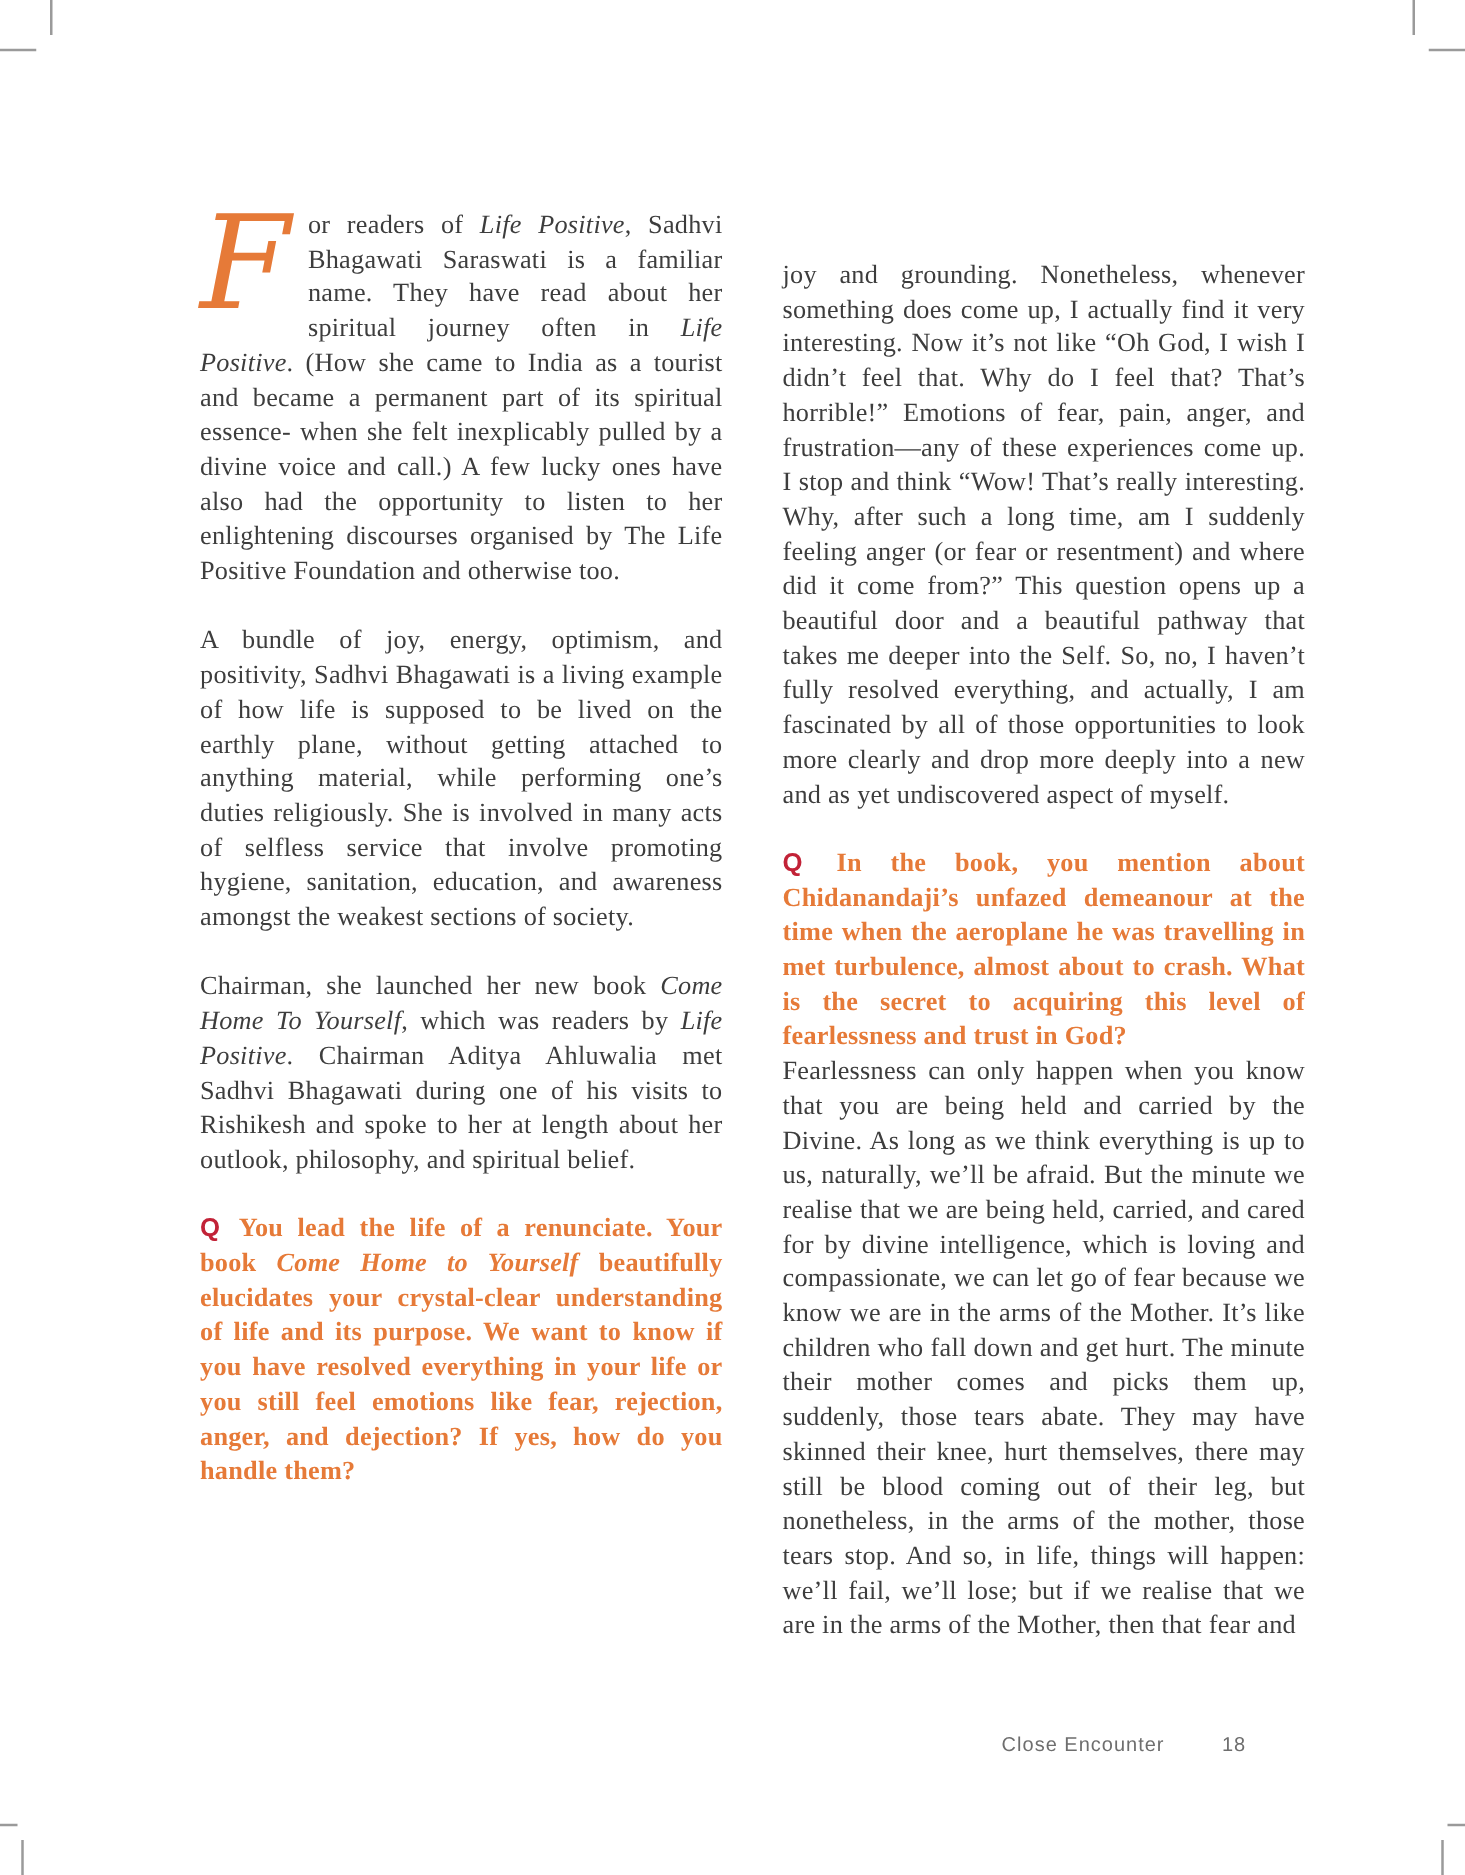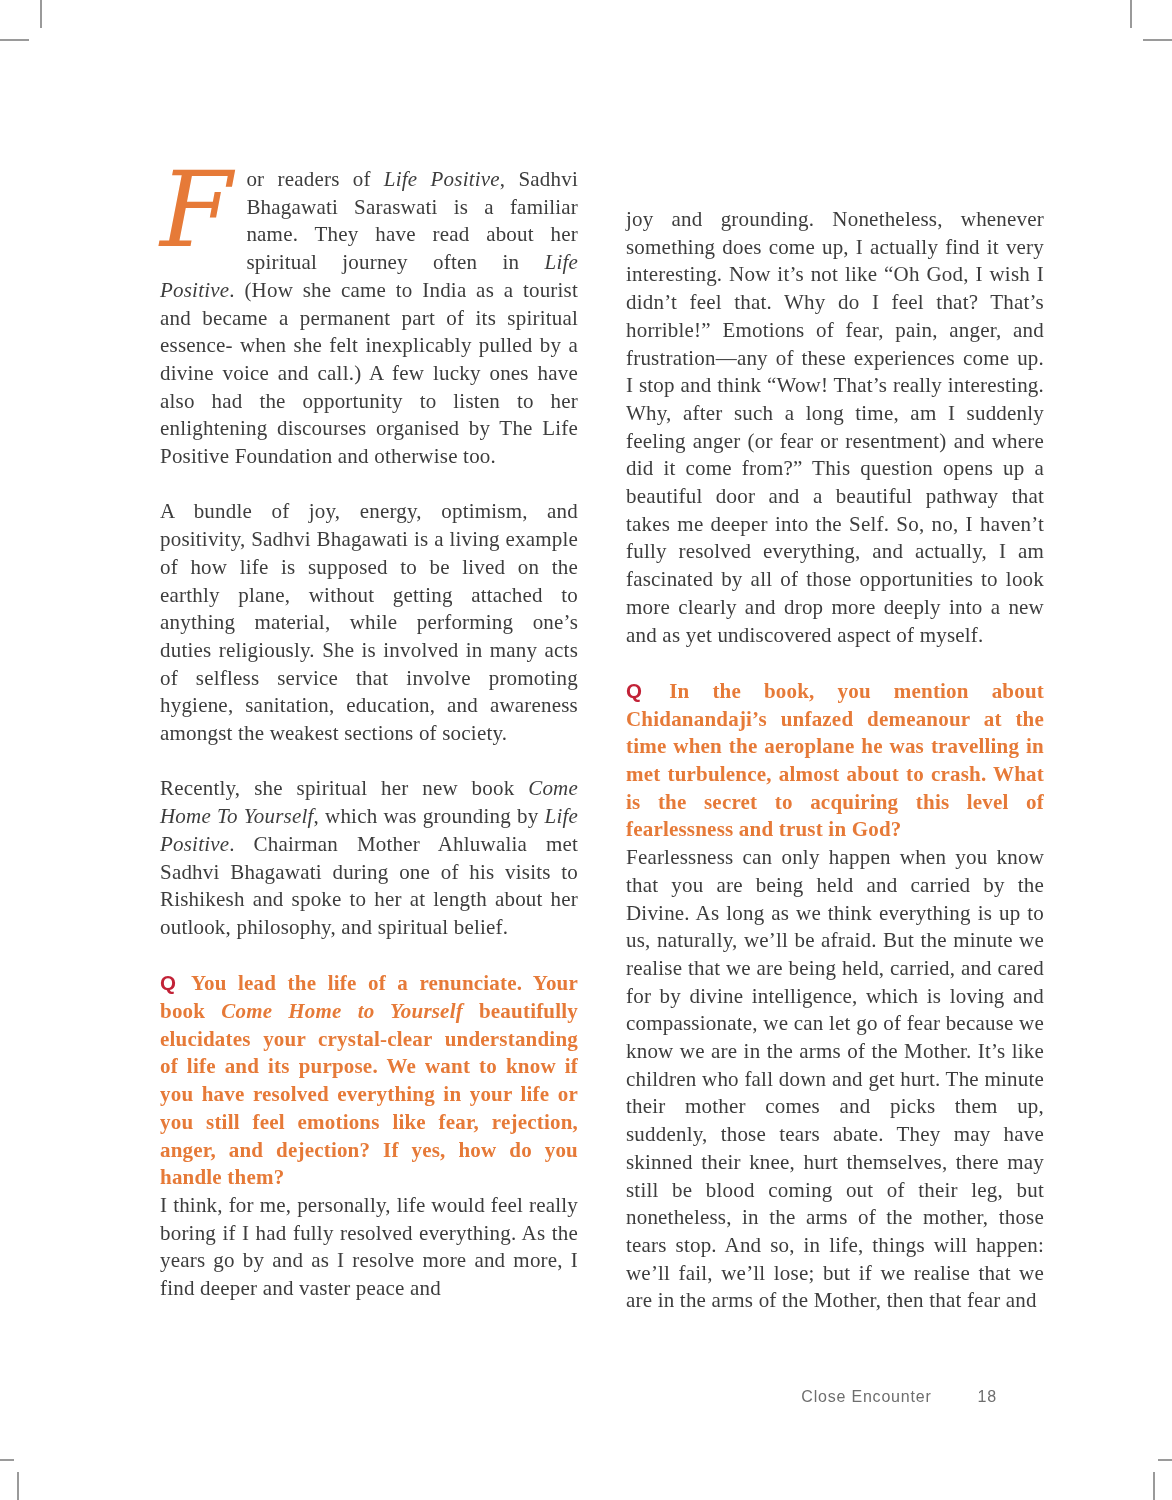--- a/index.html
+++ b/index.html
@@ -99,23 +99,22 @@
   <div class="crop tr-v"></div>
   <div class="crop tr-h"></div>
   <div class="crop bl-h"></div>
   <div class="crop bl-v"></div>
   <div class="crop br-h"></div>
   <div class="crop br-v"></div>
 
   <div class="col col-left">
       <p class="para"><span class="drop-cap">F</span><span>or readers of </span><em>Life Positive</em><span>, Sadhvi Bhagawati Saraswati is a familiar name. They have read about her spiritual journey often in </span><em>Life Positive</em><span>. (How she came to India as a tourist and became a permanent part of  its spiritual essence- when she felt inexplicably pulled by a divine voice and call.) A few lucky ones have also had the opportunity to listen to her enlightening discourses organised by The Life Positive Foundation and otherwise too.</span></p>
       <p class="para"><span>A bundle of joy, energy, optimism, and positivity, Sadhvi Bhagawati is a living example of how life is supposed to be lived on the earthly plane, without getting attached to anything material, while performing one’s duties religiously. She is involved in many acts of selfless service that involve promoting hygiene, sanitation, education, and awareness amongst the weakest sections of society.</span></p>
-      <p class="para"><span>Recently, she spiritual her new book </span><em>Come Home To Yourself</em><span>, which was grounding by </span><em>Life Positive</em><span>. Chairman Mother Ahluwalia met Sadhvi Bhagawati during one of his visits to Rishikesh and spoke to her at length about her outlook, philosophy, and spiritual belief.</span></p>
+      <p class="para"><span>Chairman, she launched her new book </span><em>Come Home To Yourself</em><span>, which was readers by </span><em>Life Positive</em><span>. Chairman Aditya Ahluwalia met Sadhvi Bhagawati during one of his visits to Rishikesh and spoke to her at length about her outlook, philosophy, and spiritual belief.</span></p>
       <p class="para question"><span class="q-glyph">Q</span> <span>You lead the life of a renunciate. Your book </span><em>Come Home to Yourself</em><span> beautifully elucidates your crystal-clear understanding of life and its purpose. We want to know if you have resolved everything in your life or you still feel emotions like fear, rejection, anger, and dejection? If yes, how do you handle them?</span></p>
-      <p class="para"><span>I think, for me, personally, life would feel really boring if I had fully resolved everything. As the years go by and as I resolve more and more, I find deeper and vaster peace and</span></p>
     </div>
   <div class="col col-right">
       <p class="para"><span>joy and grounding. Nonetheless, whenever something does come up, I actually find it very interesting. Now it’s not like “Oh God, I wish I didn’t feel that. Why do I feel that? That’s horrible!” Emotions of fear, pain, anger, and frustration—any of these experiences come up. I stop and think “Wow! That’s really interesting. Why, after such a long time, am I suddenly feeling anger (or fear or resentment) and where did it come from?” This question opens up a beautiful door and a beautiful pathway that takes me deeper into the Self. So, no, I haven’t fully resolved everything, and actually, I am fascinated by all of those opportunities to look more clearly and drop more deeply into a new and as yet undiscovered aspect of myself.</span></p>
       <p class="para question"><span class="q-glyph">Q</span> <span>In the book, you mention about Chidanandaji’s unfazed demeanour at the time when the aeroplane he was travelling in met turbulence, almost about to crash. What is the secret to acquiring this level of fearlessness and trust in God?</span></p>
       <p class="para"><span>Fearlessness can only happen when you know that you are being held and carried by the Divine. As long as we think everything is up to us, naturally, we’ll be afraid. But the minute we realise that we are being held, carried, and cared for by divine intelligence, which is loving and compassionate, we can let go of fear because we know we are in the arms of the Mother. It’s like children who fall down and get hurt. The minute their mother comes and picks them up, suddenly, those tears abate. They may have skinned their knee, hurt themselves, there may still be blood coming out of their leg, but nonetheless, in the arms of the mother, those tears stop. And so, in life, things will happen: we’ll fail, we’ll lose; but if we realise that we are in the arms of the Mother, then that fear and</span></p>
     </div>
 
   <div class="footer">
     <span>Close Encounter</span>
     <span>18</span>

